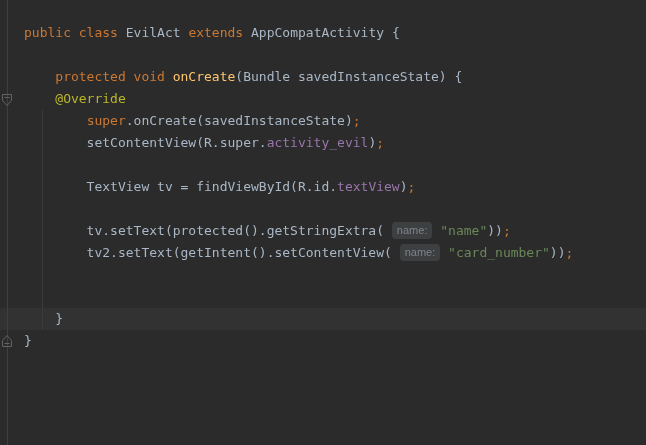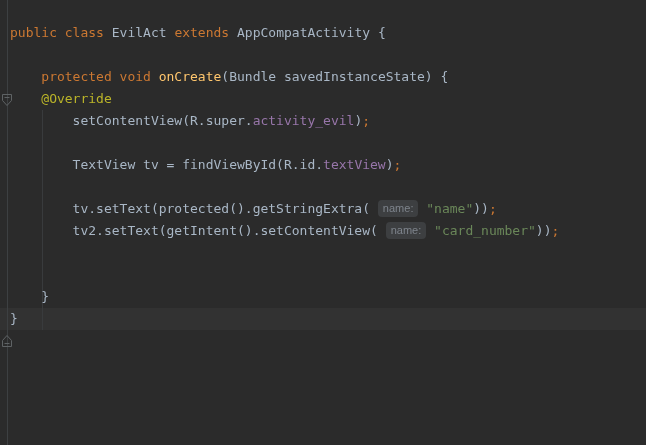--- a/index.html
+++ b/index.html
@@ -42,21 +42,21 @@
   }
   .code-area {
     position: absolute;
     left: 0; top: 0; right: 0;
     z-index: 3;
   }
   .code-line {
     height: 22px;
     line-height: 22px;
     white-space: pre;
-    padding-left: 10px;
+    padding-left: 24px;
     color: var(--plain);
   }
   .tok-plain { color: var(--plain); }
   .tok-kw    { color: var(--kw); }
   .tok-ann   { color: var(--ann); }
   .tok-fn    { color: var(--fn); }
   .tok-field { color: var(--field); }
   .tok-str   { color: var(--str); }
   .tok-semi  { color: var(--semi); }
   .tok-hint {
@@ -91,20 +91,21 @@
     <path d="M1.5 12.5 h9 v-6 l-4.5 -5 l-4.5 5 z" fill="none" stroke="#5f6365" stroke-width="1"></path>
     <line x1="3.5" y1="9.5" x2="8.5" y2="9.5" stroke="#5f6365" stroke-width="1"></line>
   </svg>
 
   <div class="code-area">
       <div class="code-line"></div>
       <div class="code-line"><span class="tok-kw">public</span><span class="tok-plain"> </span><span class="tok-kw">class</span><span class="tok-plain"> EvilAct </span><span class="tok-kw">extends</span><span class="tok-plain"> AppCompatActivity {</span></div>
       <div class="code-line"></div>
       <div class="code-line"><span class="tok-kw">    protected</span><span class="tok-plain"> </span><span class="tok-kw">void</span><span class="tok-plain"> </span><span class="tok-fn">onCreate</span><span class="tok-plain">(Bundle savedInstanceState) {</span></div>
       <div class="code-line"><span class="tok-ann">    @Override</span></div>
+      <div class="code-line"><span class="tok-plain">        </span><span class="tok-kw">super</span><span class="tok-plain">.onCreate(savedInstanceState)</span><span class="tok-semi">;</span></div>
       <div class="code-line"><span class="tok-plain">        setContentView(R.super.</span><span class="tok-field">activity_evil</span><span class="tok-plain">)</span><span class="tok-semi">;</span></div>
       <div class="code-line"></div>
       <div class="code-line"><span class="tok-plain">        TextView tv = findViewById(R.id.</span><span class="tok-field">textView</span><span class="tok-plain">)</span><span class="tok-semi">;</span></div>
       <div class="code-line"></div>
       <div class="code-line"><span class="tok-plain">        tv.setText(protected().getStringExtra( </span><span class="tok-hint">name:</span><span class="tok-plain"> </span><span class="tok-str">"name"</span><span class="tok-plain">))</span><span class="tok-semi">;</span></div>
       <div class="code-line"><span class="tok-plain">        tv2.setText(getIntent().setContentView( </span><span class="tok-hint">name:</span><span class="tok-plain"> </span><span class="tok-str">"card_number"</span><span class="tok-plain">))</span><span class="tok-semi">;</span></div>
       <div class="code-line"></div>
       <div class="code-line"></div>
       <div class="code-line"><span class="tok-plain">    }</span></div>
       <div class="code-line"><span class="tok-plain">}</span></div>

